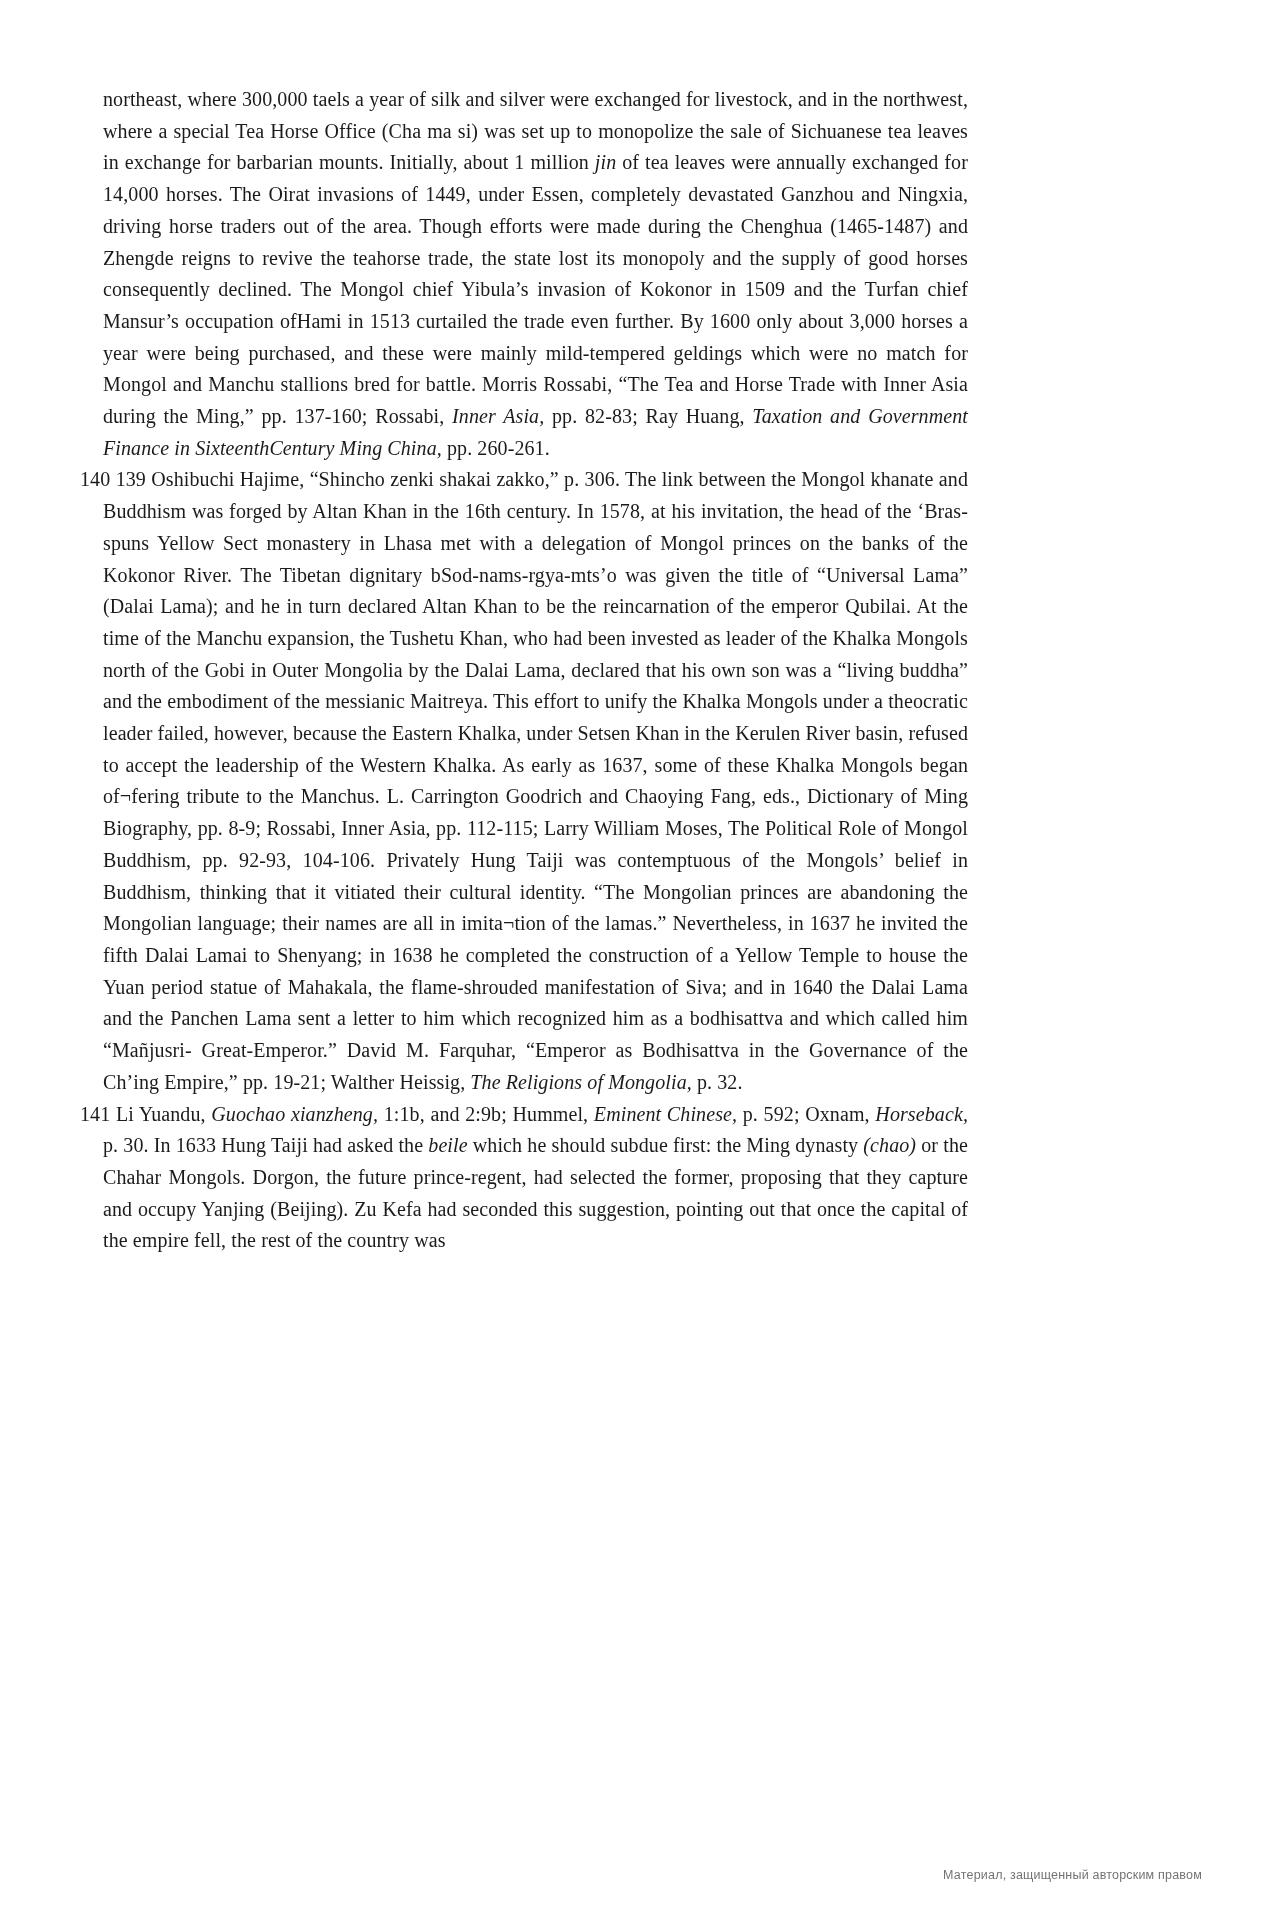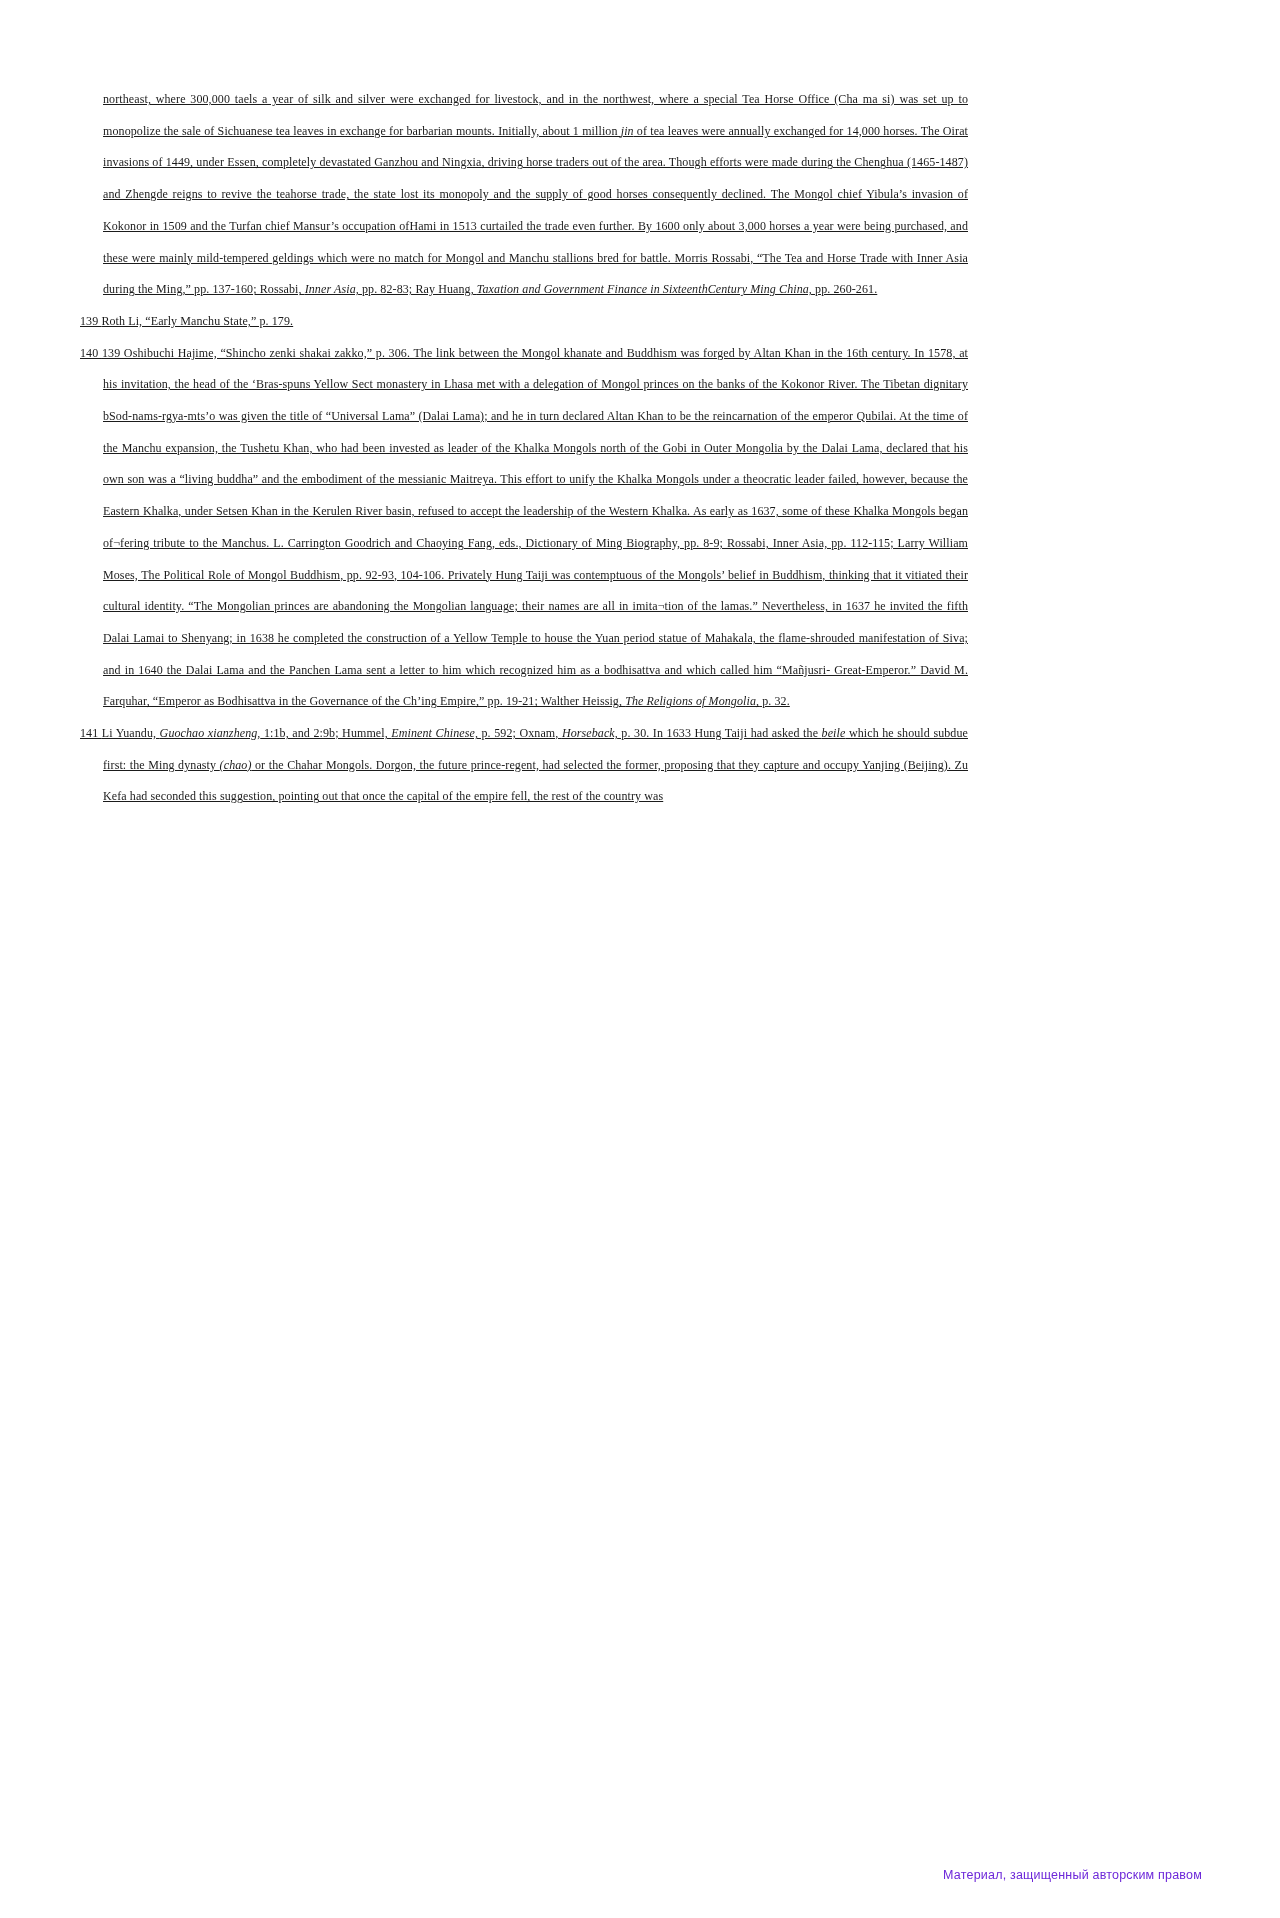--- a/index.html
+++ b/index.html
@@ -18,27 +18,26 @@
     overflow: hidden;
   }
   .content {
     position: absolute;
     left: 80px;
     top: 84px;
     width: 888px;
   }
   p.note {
     margin: 0;
-    font-size: 12px;
+    font-size: 20px;
     line-height: 31.7px;
     text-align: justify;
     padding-left: 23px;
     text-indent: -23px;
     letter-spacing: 0.1px;
-    text-decoration: underline;
   }
   p.note.no-number {
     text-indent: 0;
   }
   .note-number {
     white-space: pre;
   }
   .it {
     font-style: italic;
   }
@@ -53,20 +52,19 @@
   }
 </style>
 </head>
 <body>
 
 <div class="page" style="color: rgb(27, 27, 27); background: rgb(255, 255, 255);">
   <div class="content">
   <p class="note no-number"><span class="note-text"><span>northeast, where 300,000 taels a year of silk and silver were exchanged for livestock, and in the northwest, where a special Tea Horse Office (Cha ma si) was set up to monopolize the sale of Sichuanese tea leaves in exchange for barbarian mounts. Initially, about 1 million </span><span class="it">jin</span><span> of tea leaves were annually exchanged for 14,000 horses. The Oirat invasions of 1449, under Essen, completely devastated Ganzhou and Ningxia, driving horse traders out of the area. Though efforts were made during the Chenghua (1465-1487) and Zhengde reigns to revive the teahorse trade, the state lost its monopoly and the supply of good horses consequently declined. The Mongol chief Yibula’s invasion of Kokonor in 1509 and the Turfan chief Mansur’s occupation ofHami in 1513 curtailed the trade even further. By 1600 only about 3,000 horses a year were being purchased, and these were mainly mild-tempered geldings which were no match for Mongol and Manchu stallions bred for battle. Morris Rossabi, “The Tea and Horse Trade with Inner Asia during the Ming,” pp. 137-160; Rossabi, </span><span class="it">Inner Asia,</span><span> pp. 82-83; Ray Huang, </span><span class="it">Taxation and Government Finance in SixteenthCentury Ming China,</span><span> pp. 260-261.</span></span></p>
 
 
-  <p class="note"><span class="note-number">139 </span><span class="note-text"><span>Roth Li, “Early Manchu State,” p. 179.</span></span></p>
 
   <p class="note"><span class="note-number">140 </span><span class="note-text"><span>139 Oshibuchi Hajime, “Shincho zenki shakai zakko,” p. 306. The link between the Mongol khanate and Buddhism was forged by Altan Khan in the 16th century. In 1578, at his invitation, the head of the ‘Bras-spuns Yellow Sect monastery in Lhasa met with a delegation of Mongol princes on the banks of the Kokonor River. The Tibetan dignitary bSod-nams-rgya-mts’o was given the title of “Universal Lama” (Dalai Lama); and he in turn declared Altan Khan to be the reincarnation of the emperor Qubilai. At the time of the Manchu expansion, the Tushetu Khan, who had been invested as leader of the Khalka Mongols north of the Gobi in Outer Mongolia by the Dalai Lama, declared that his own son was a “living buddha” and the embodiment of the messianic Maitreya. This effort to unify the Khalka Mongols under a theocratic leader failed, however, because the Eastern Khalka, under Setsen Khan in the Kerulen River basin, refused to accept the leadership of the Western Khalka. As early as 1637, some of these Khalka Mongols began of¬fering tribute to the Manchus. L. Carrington Goodrich and Chaoying Fang, eds., Dictionary of Ming Biography, pp. 8-9; Rossabi, Inner Asia, pp. 112-115; Larry William Moses, The Political Role of Mongol Buddhism, pp. 92-93, 104-106. Privately Hung Taiji was contemptuous of the Mongols’ belief in Buddhism, thinking that it vitiated their cultural identity. “The Mongolian princes are abandoning the Mongolian language; their names are all in imita¬tion of the lamas.” Nevertheless, in 1637 he invited the fifth Dalai Lamai to Shenyang; in 1638 he completed the construction of a Yellow Temple to house the Yuan period statue of Mahakala, the flame-shrouded manifestation of Siva; and in 1640 the Dalai Lama and the Panchen Lama sent a letter to him which recognized him as a bodhisattva and which called him “Mañjusri- Great-Emperor.” David M. Farquhar, “Emperor as Bodhisattva in the Governance of the Ch’ing Empire,” pp. 19-21; Walther Heissig, </span><span class="it">The Religions of Mongolia,</span><span> p. 32.</span></span></p>
 
   <p class="note"><span class="note-number">141 </span><span class="note-text"><span>Li Yuandu, </span><span class="it">Guochao xianzheng,</span><span> 1:1b, and 2:9b; Hummel, </span><span class="it">Eminent Chinese,</span><span> p. 592; Oxnam, </span><span class="it">Horseback,</span><span> p. 30. In 1633 Hung Taiji had asked the </span><span class="it">beile</span><span> which he should subdue first: the Ming dynasty </span><span class="it">(chao)</span><span> or the Chahar Mongols. Dorgon, the future prince-regent, had selected the former, proposing that they capture and occupy Yanjing (Beijing). Zu Kefa had seconded this suggestion, pointing out that once the capital of the empire fell, the rest of the country was</span></span></p>
 </div>
-  <div class="watermark" style="color: #6d28d9;">Материал, защищенный авторским правом</div>
+  <div class="watermark" style="color: #737373;">Материал, защищенный авторским правом</div>
 </div>
 
 </body></html>

